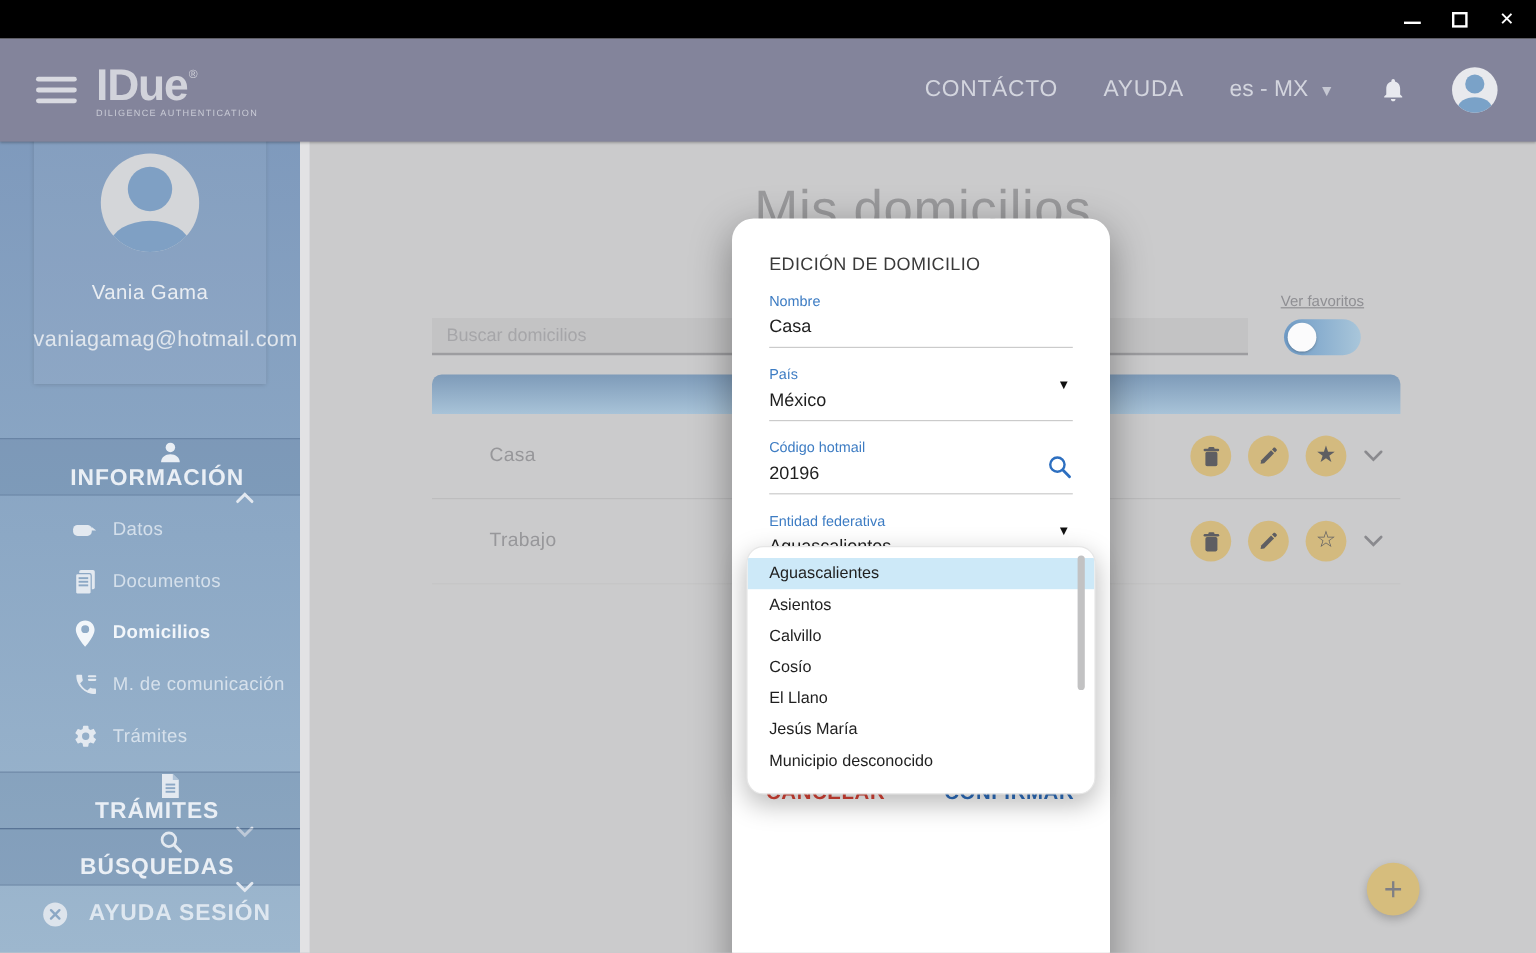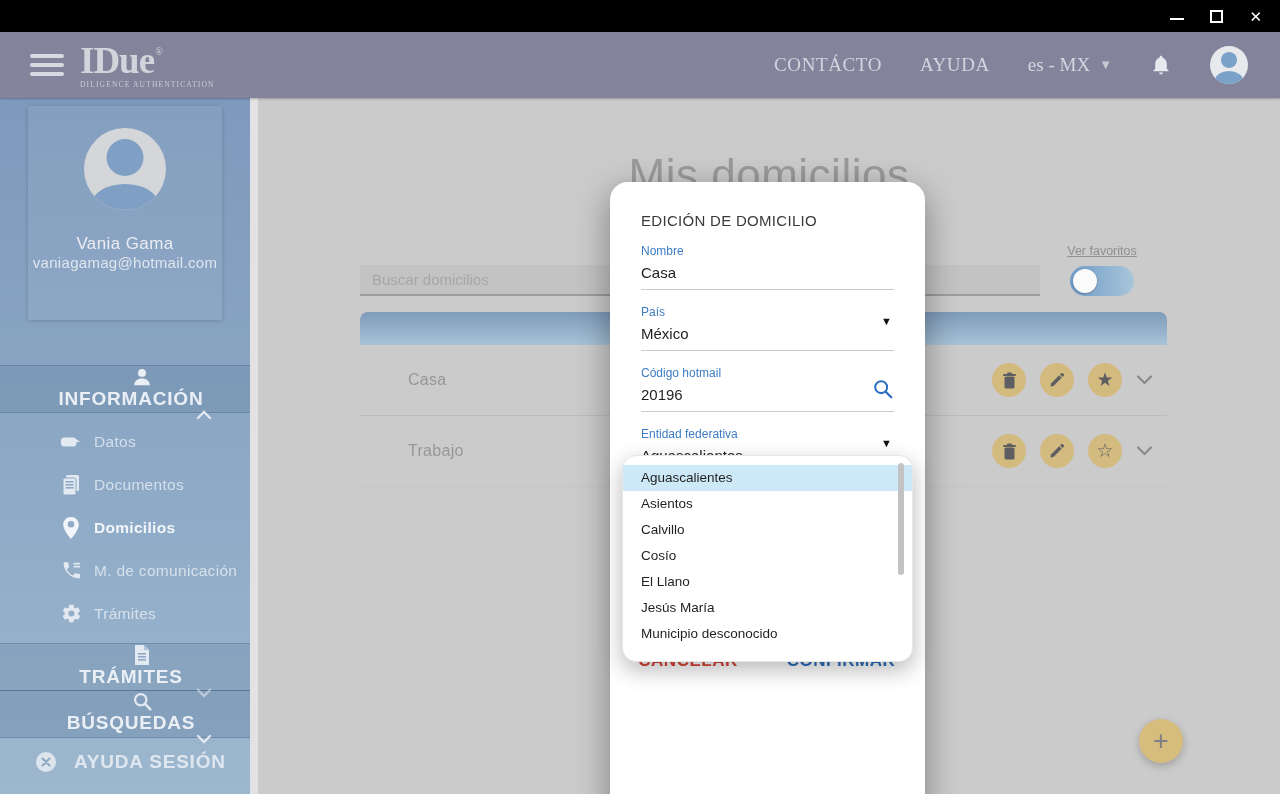--- a/index.html
+++ b/index.html
@@ -7,22 +7,22 @@
   body { font-family:"Liberation Sans", sans-serif; position:relative; background:#CBCBCC; }
 
   
   .titlebar { position:absolute; left:0; top:0; width:1280px; height:32px; background:#000;
     display:flex; align-items:center; justify-content:flex-end; gap:26px; padding-right:18px; z-index:50; }
   .winbtn { color:#fff; font-size:15px; line-height:1; cursor:default; }
   .win-min { width:14px; height:2px; background:#fff; margin-bottom:-6px; }
   .win-max { width:13px; height:13px; border:2px solid #fff; }
 
   
-  .appbar { position:absolute; left:0; top:32px; width:1280px; height:66px; background:#83849B;
-    display:flex; align-items:center; z-index:40; box-shadow:0 1px 2px rgba(0,0,0,0.25);font-family:Liberation Serif, serif; }
+  .appbar { position:absolute; left:0; top:32px; width:1280px; height:86px; background:#83849B;
+    display:flex; align-items:center; z-index:40; box-shadow:0 1px 2px rgba(0,0,0,0.25); }
   .hamburger { margin-left:30px; width:34px; display:flex; flex-direction:column; gap:5px; cursor:pointer; }
   .hamburger span { display:block; height:4px; border-radius:2px; background:#D9DAE1; }
   .logo { margin-left:16px; color:#D2D3DB; line-height:1; }
   .logo .brand { font-size:37px; font-weight:bold; letter-spacing:-1px; }
   .logo sup { font-size:10px; vertical-align:18px; margin-left:1px; }
   .logo .tagline { font-size:7.6px; letter-spacing:1.1px; margin-top:2px; color:#C9CBD6; }
   .appbar-right { margin-left:auto; display:flex; align-items:center; gap:38px; margin-right:32px; }
   .appbar-link { color:#D3D5DE; font-size:19px; letter-spacing:0.6px; cursor:pointer; }
   .lang { display:flex; align-items:center; gap:9px; color:#D3D5DE; font-size:19px; cursor:pointer; }
   .lang .caret { font-size:13px; color:#C6C8D3; }
@@ -35,21 +35,21 @@
   .sidebar { position:absolute; left:0; top:98px; width:250px; height:696px;
     background:linear-gradient(180deg,#7E99BC 0%, #8CA8C5 50%, #9DB7CE 100%); z-index:10; }
   .side-scroll { position:absolute; left:250px; top:98px; width:8px; height:696px; background:#E2E2E4; z-index:11; }
 
   .profile-card { position:absolute; left:28px; top:8px; width:194px; height:214px;
     background:rgba(255,255,255,0.05); box-shadow:0 1px 4px rgba(0,0,0,0.18); text-align:center; }
   .avatar-lg { width:82px; height:82px; border-radius:50%; background:#D4D6D9; margin:22px auto 0; position:relative; overflow:hidden; }
   .avatar-lg .head { position:absolute; left:50%; top:11px; transform:translateX(-50%); width:37px; height:37px; border-radius:50%; background:#7FA0C4; }
   .avatar-lg .bodyp { position:absolute; left:50%; top:56px; transform:translateX(-50%); width:66px; height:40px; border-radius:50% 50% 0 0; background:#7FA0C4; }
   .profile-name { margin-top:24px; color:#E9EDF2; font-size:17px; letter-spacing:0.4px; }
-  .profile-email { color:#E0E6ED; font-size:15px; letter-spacing:0.3px; }
+  .profile-email { margin-top:18px; color:#E0E6ED; font-size:18px; letter-spacing:0.3px; }
 
   .nav-strip { position:absolute; left:0; width:250px; height:48px; background:rgba(60,92,132,0.16);
     border-top:1px solid rgba(70,95,130,0.35); border-bottom:1px solid rgba(70,95,130,0.35);
     display:flex; align-items:center; cursor:pointer;flex-direction:column; }
   .nav-strip .ic { width:24px; margin-left:34px; display:flex; justify-content:center; }
   .nav-strip .lbl { margin-left:12px; font-size:19px; font-weight:bold; letter-spacing:0.8px; color:#EAEFF5; }
   .nav-strip .chev { margin-left:auto; margin-right:38px; }
 
   .strip-info { top:267px; }
   .strip-tram { top:545px; }

